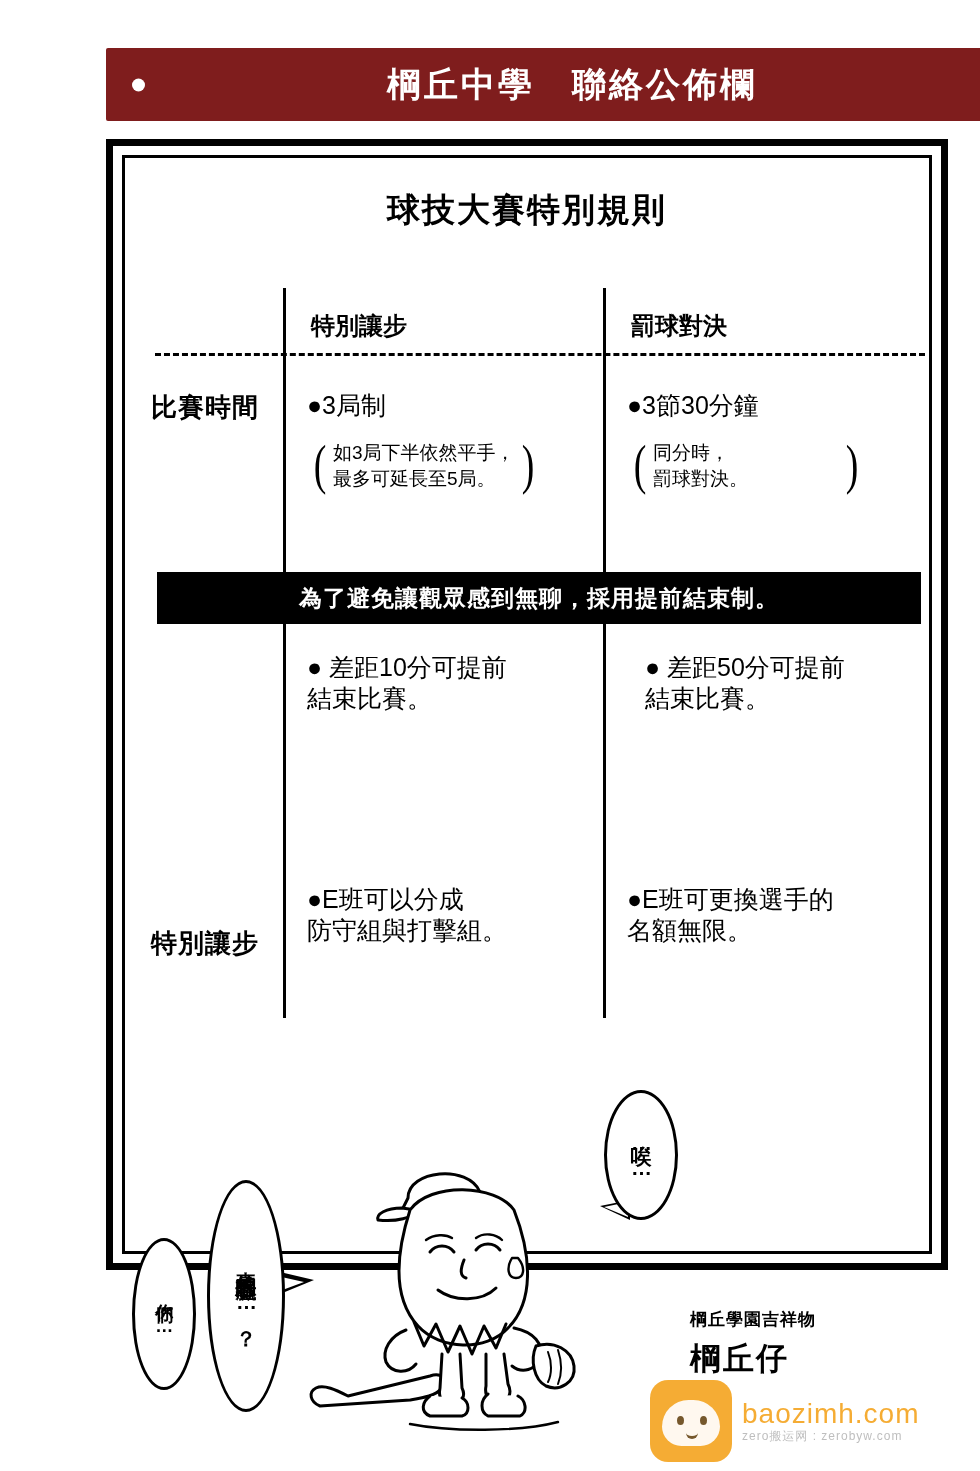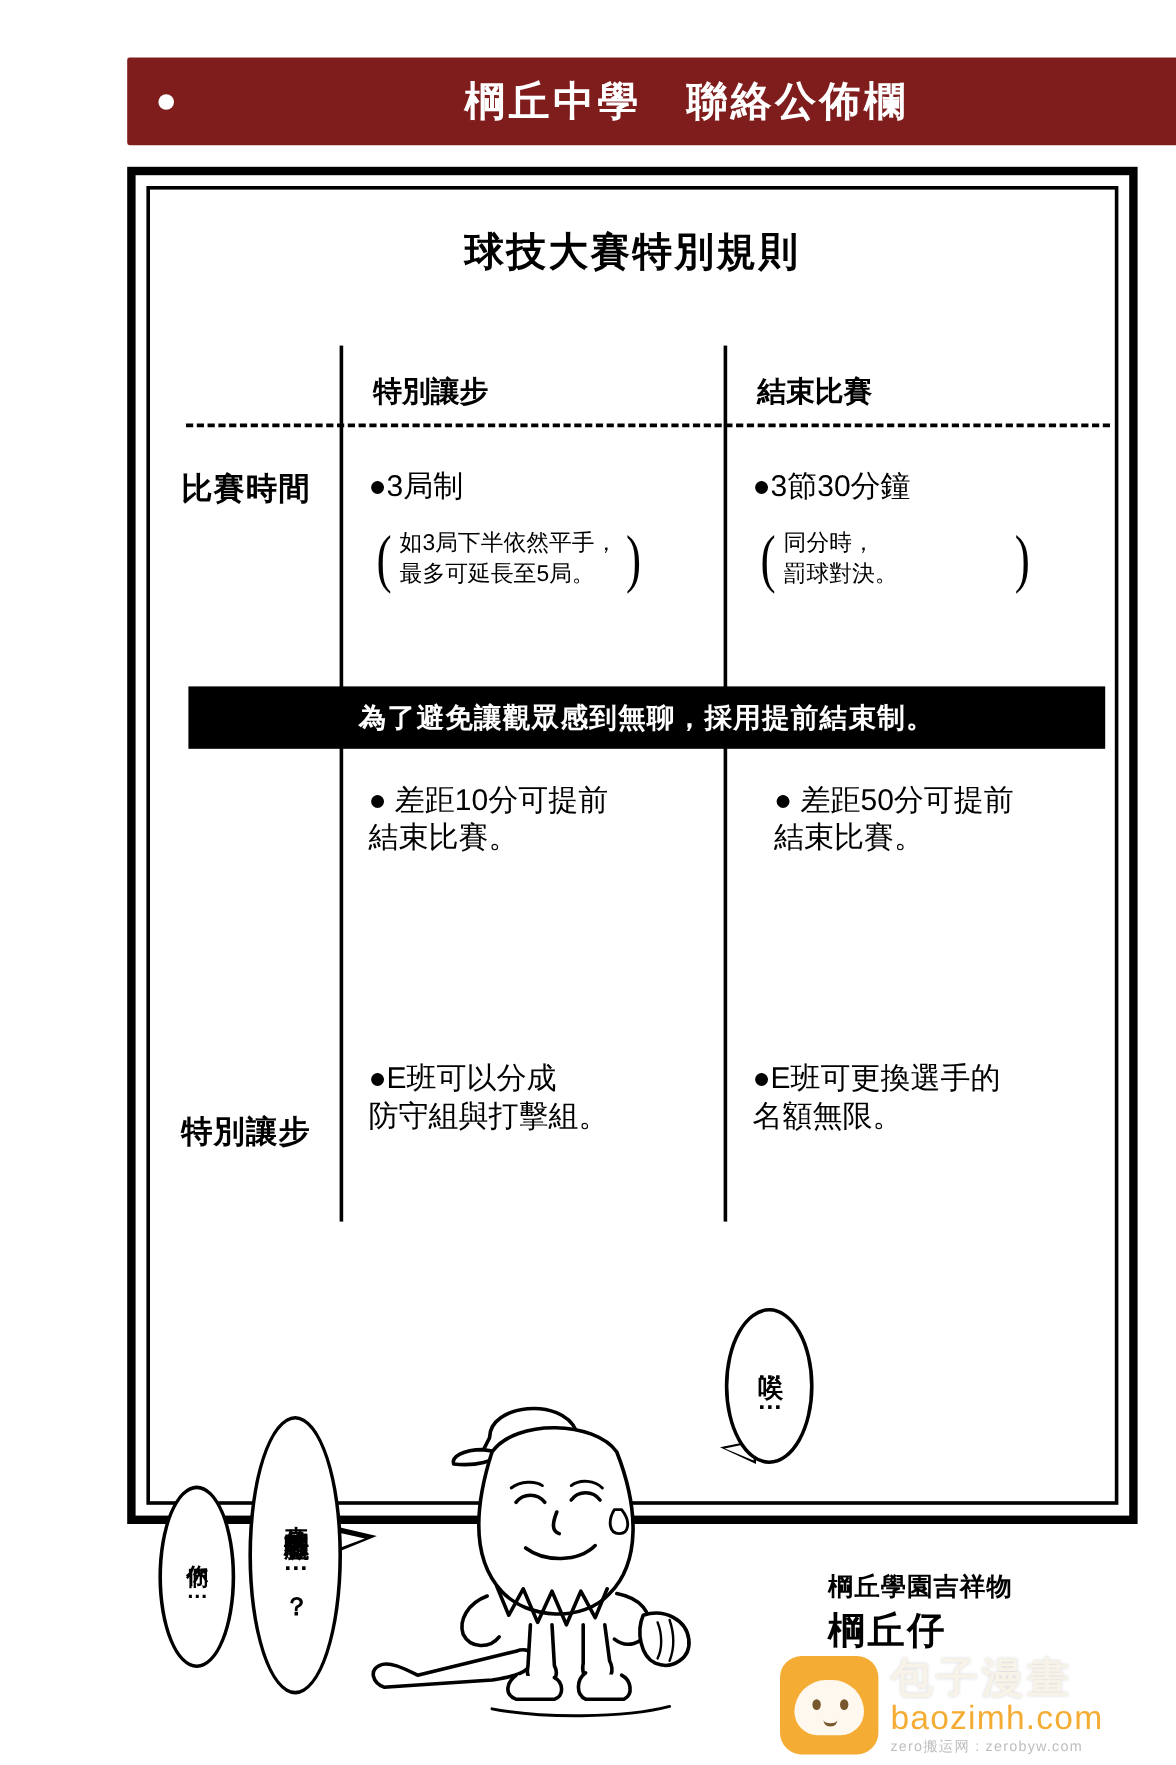--- a/index.html
+++ b/index.html
@@ -236,21 +236,21 @@
     border-right: 24px solid #fff;
   }
 
   
   .mascot { position: absolute; left: 290px; top: 90px; }
 
   .mascot-caption {
     position: absolute;
     left: 690px;
     top: 258px;
-    font-size: 21px;
+    font-size: 17px;
     font-weight: bold;
     letter-spacing: 1px;
     font-family: "Liberation Serif", serif;
   }
   .mascot-name {
     position: absolute;
     left: 690px;
     top: 288px;
     font-size: 31px;
     font-weight: bold;
@@ -327,21 +327,21 @@
   <div class="screw right"></div>
   <div class="header-title">棡丘中學　聯絡公佈欄</div>
 </div>
 
 <div class="poster">
   <div class="poster-inner">
 
     <div class="poster-title">球技大賽特別規則</div>
 
     <div class="col-head men">特別讓步</div>
-    <div class="col-head women">結束比賽</div>
+    <div class="col-head women">罰球對決</div>
 
     <div class="dashed-rule"></div>
     <div class="vrule v1"></div>
     <div class="vrule v2"></div>
 
     <div class="row-label time">比賽時間</div>
     <div class="bullet b-men-time">●3局制</div>
     <div class="bullet b-women-time">●3節30分鐘</div>
 
     <div class="note n-men">
@@ -440,19 +440,18 @@
   <div class="mascot-name">棡丘仔</div>
 
   <div class="watermark">
     <div class="wm-badge">
       <div class="bun"></div>
       <div class="eye l"></div>
       <div class="eye r"></div>
       <div class="mouth"></div>
     </div>
     <div class="wm-text">
-      <div class="wm-cn">包子漫畫</div>
       <div class="wm-en">baozimh.com</div>
       <div class="wm-sub">zero搬运网 : zerobyw.com</div>
     </div>
   </div>
 
 </div>
 
 </body></html>

